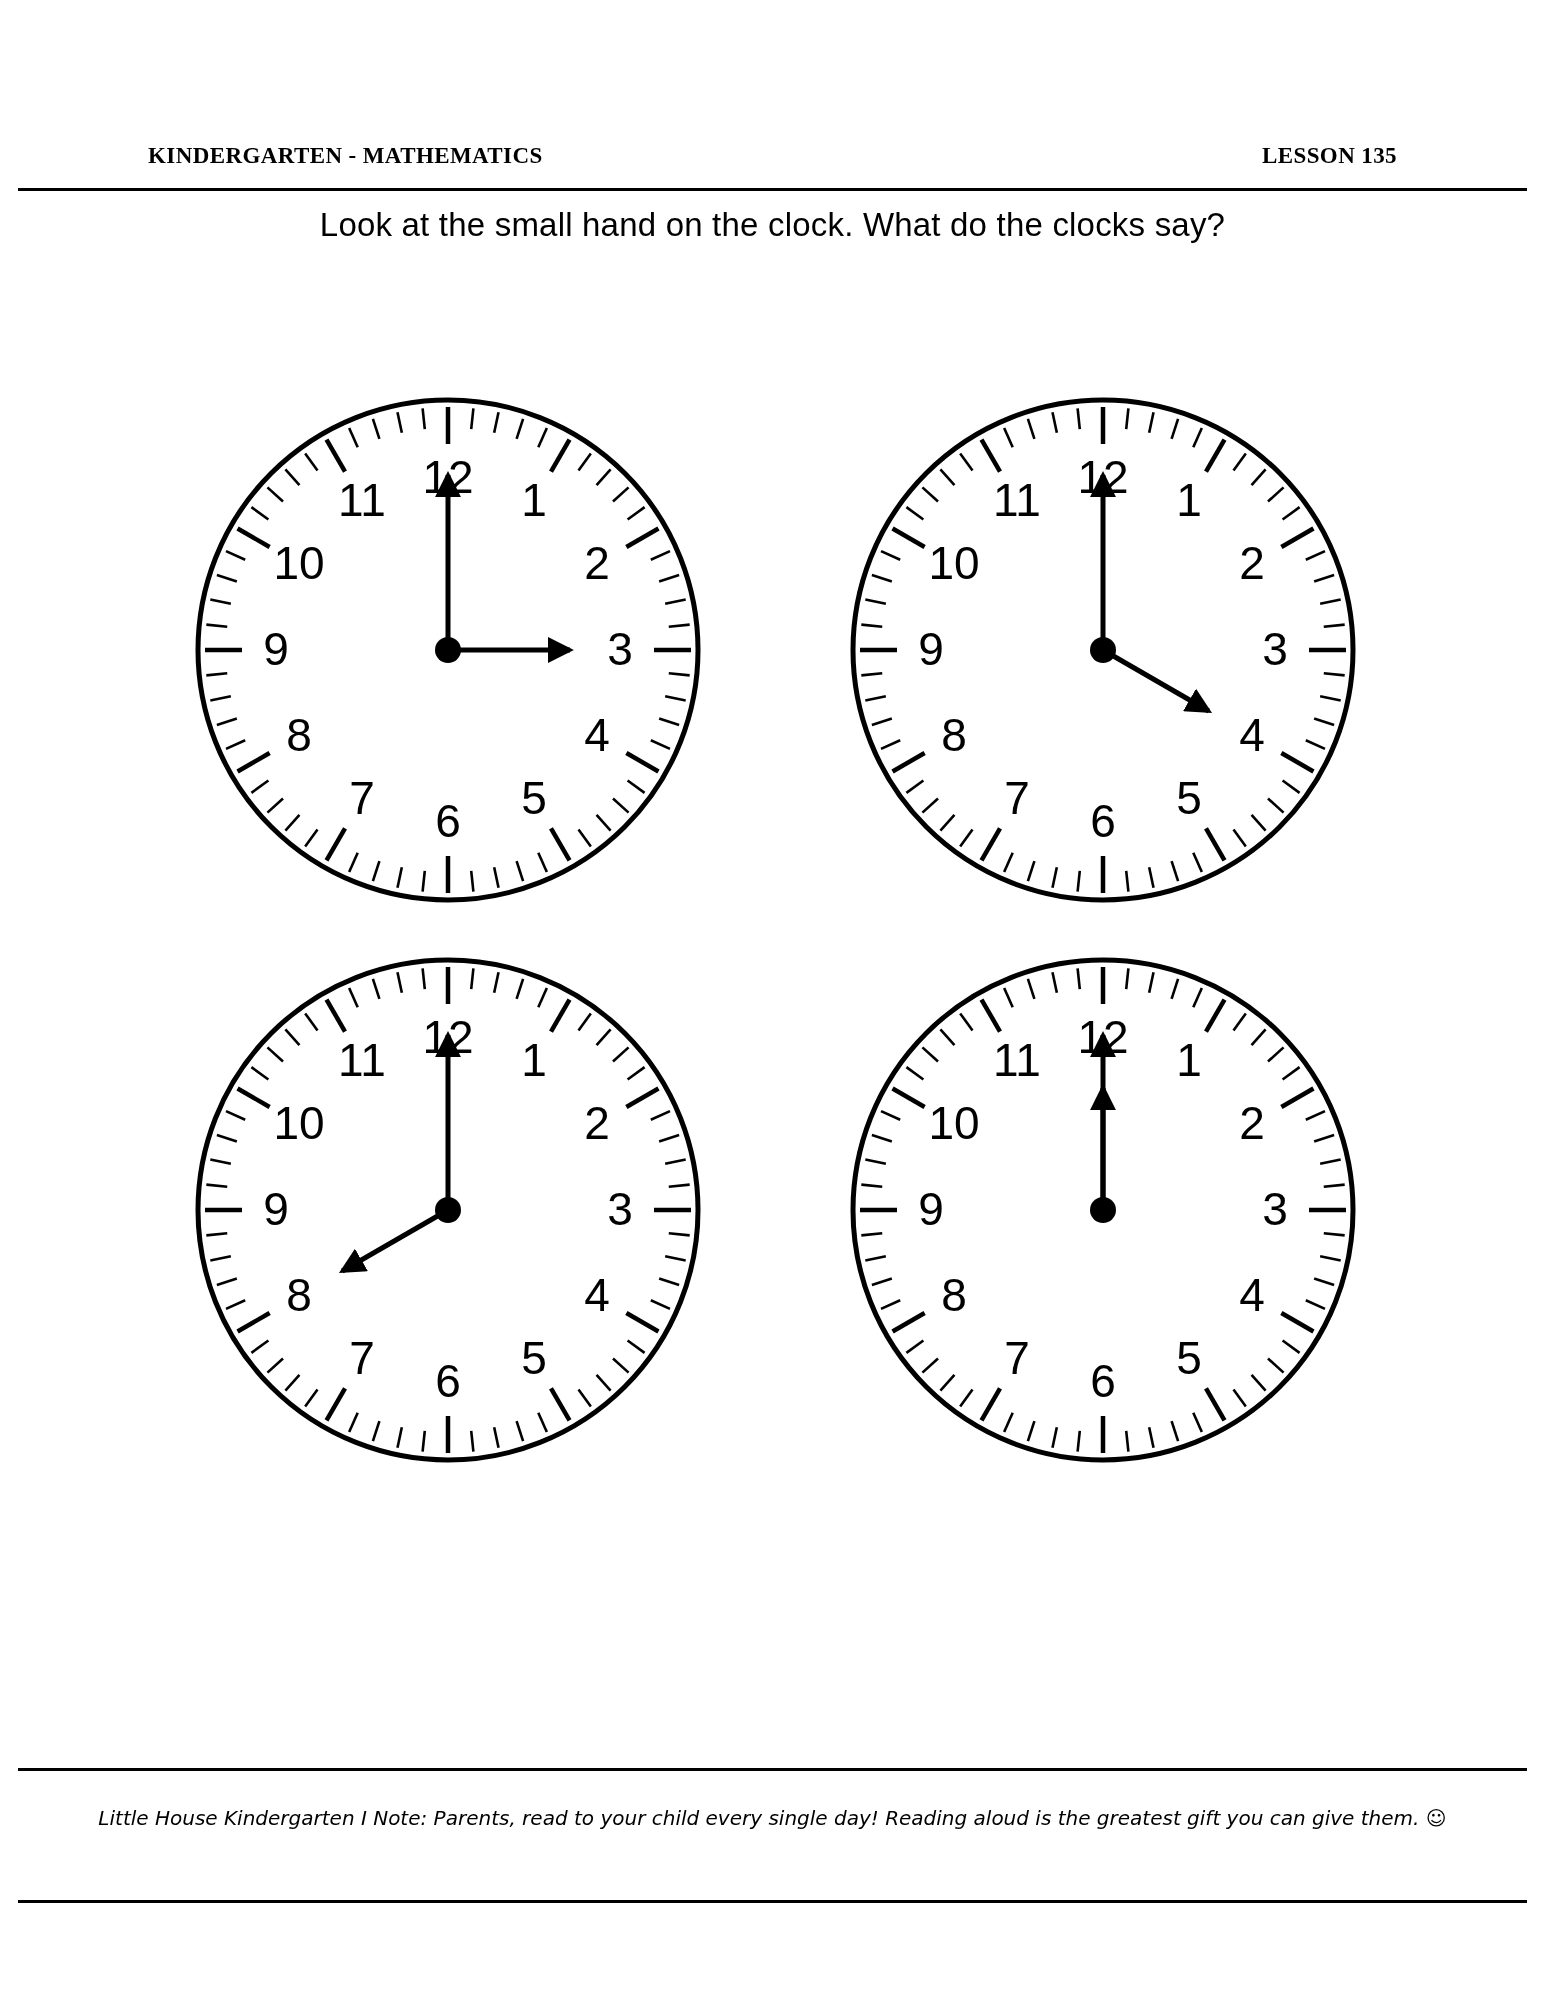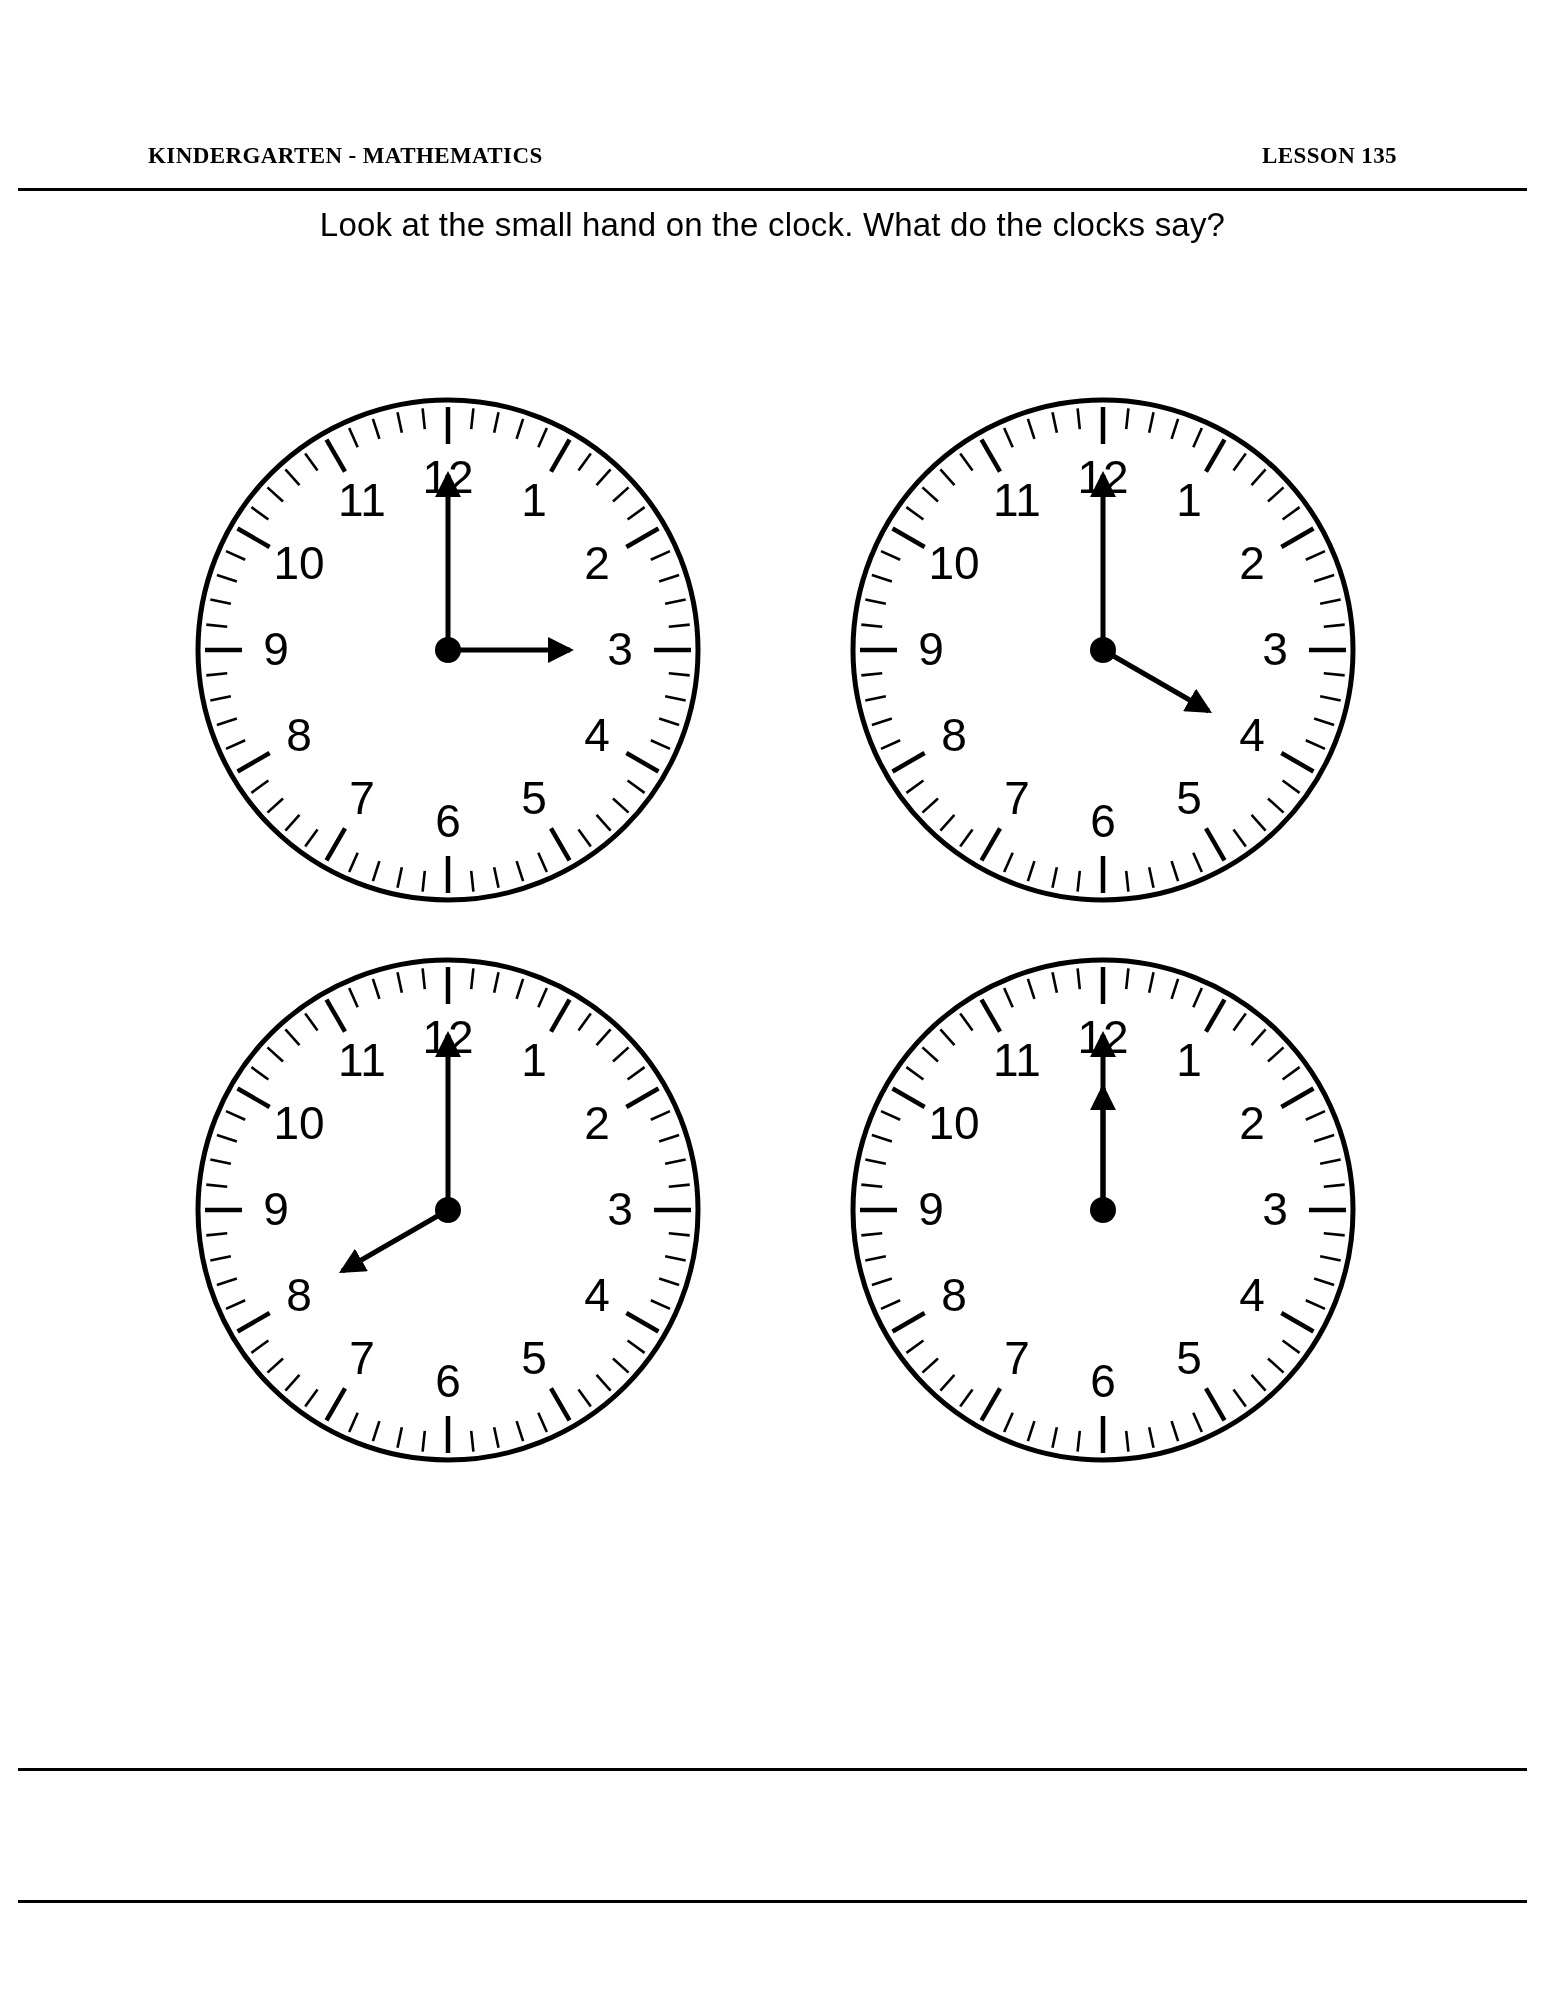--- a/index.html
+++ b/index.html
@@ -478,15 +478,16 @@
             </marker>
           </defs>
           <line x1="280" y1="280" x2="280.00" y2="105.00" stroke="#000000" stroke-width="5" marker-end="url(#arrow-clock-4-m)"></line>
           <line x1="280" y1="280" x2="280.00" y2="158.00" stroke="#000000" stroke-width="5" marker-end="url(#arrow-clock-4-h)"></line>
           <circle cx="280" cy="280" r="13" fill="#000000"></circle>
         </svg>
       </div>
   </div>
 
   <div class="rule-bottom"></div>
+  <div class="footer">Little House Kindergarten I Note: Parents, read to your child every single day! Reading aloud is the greatest gift you can give them.  ☺</div>
   <div class="rule-bottom2"></div>
 
 </div>
 
 </body></html>

